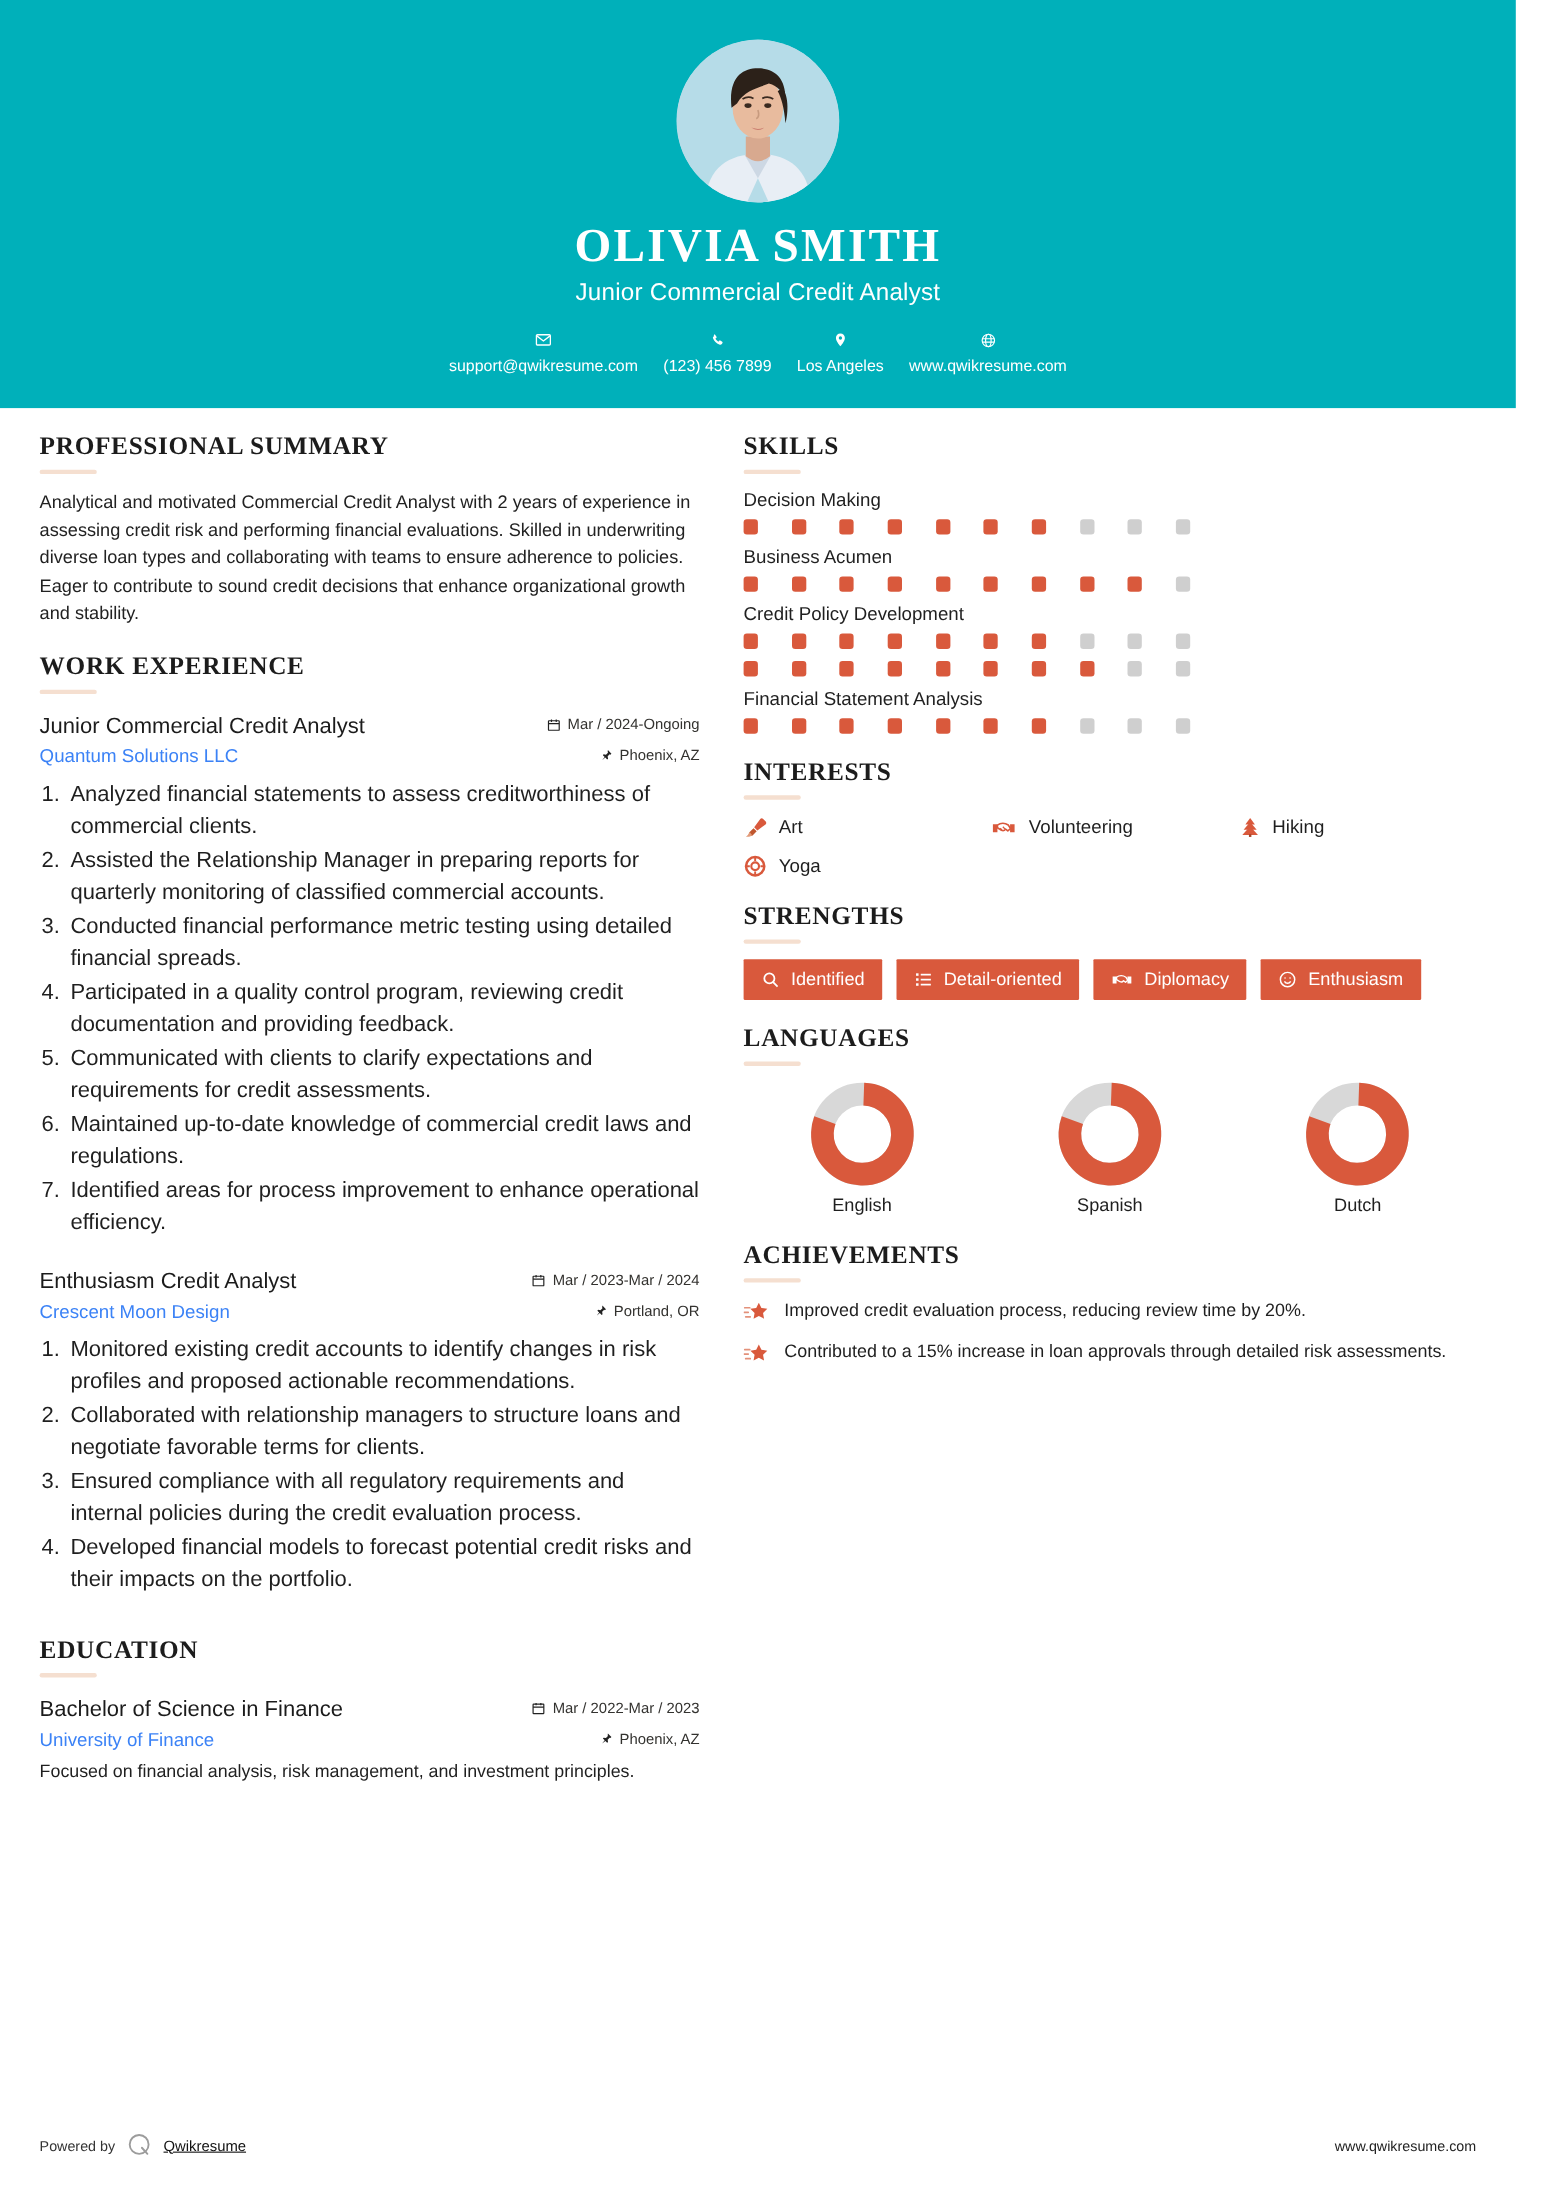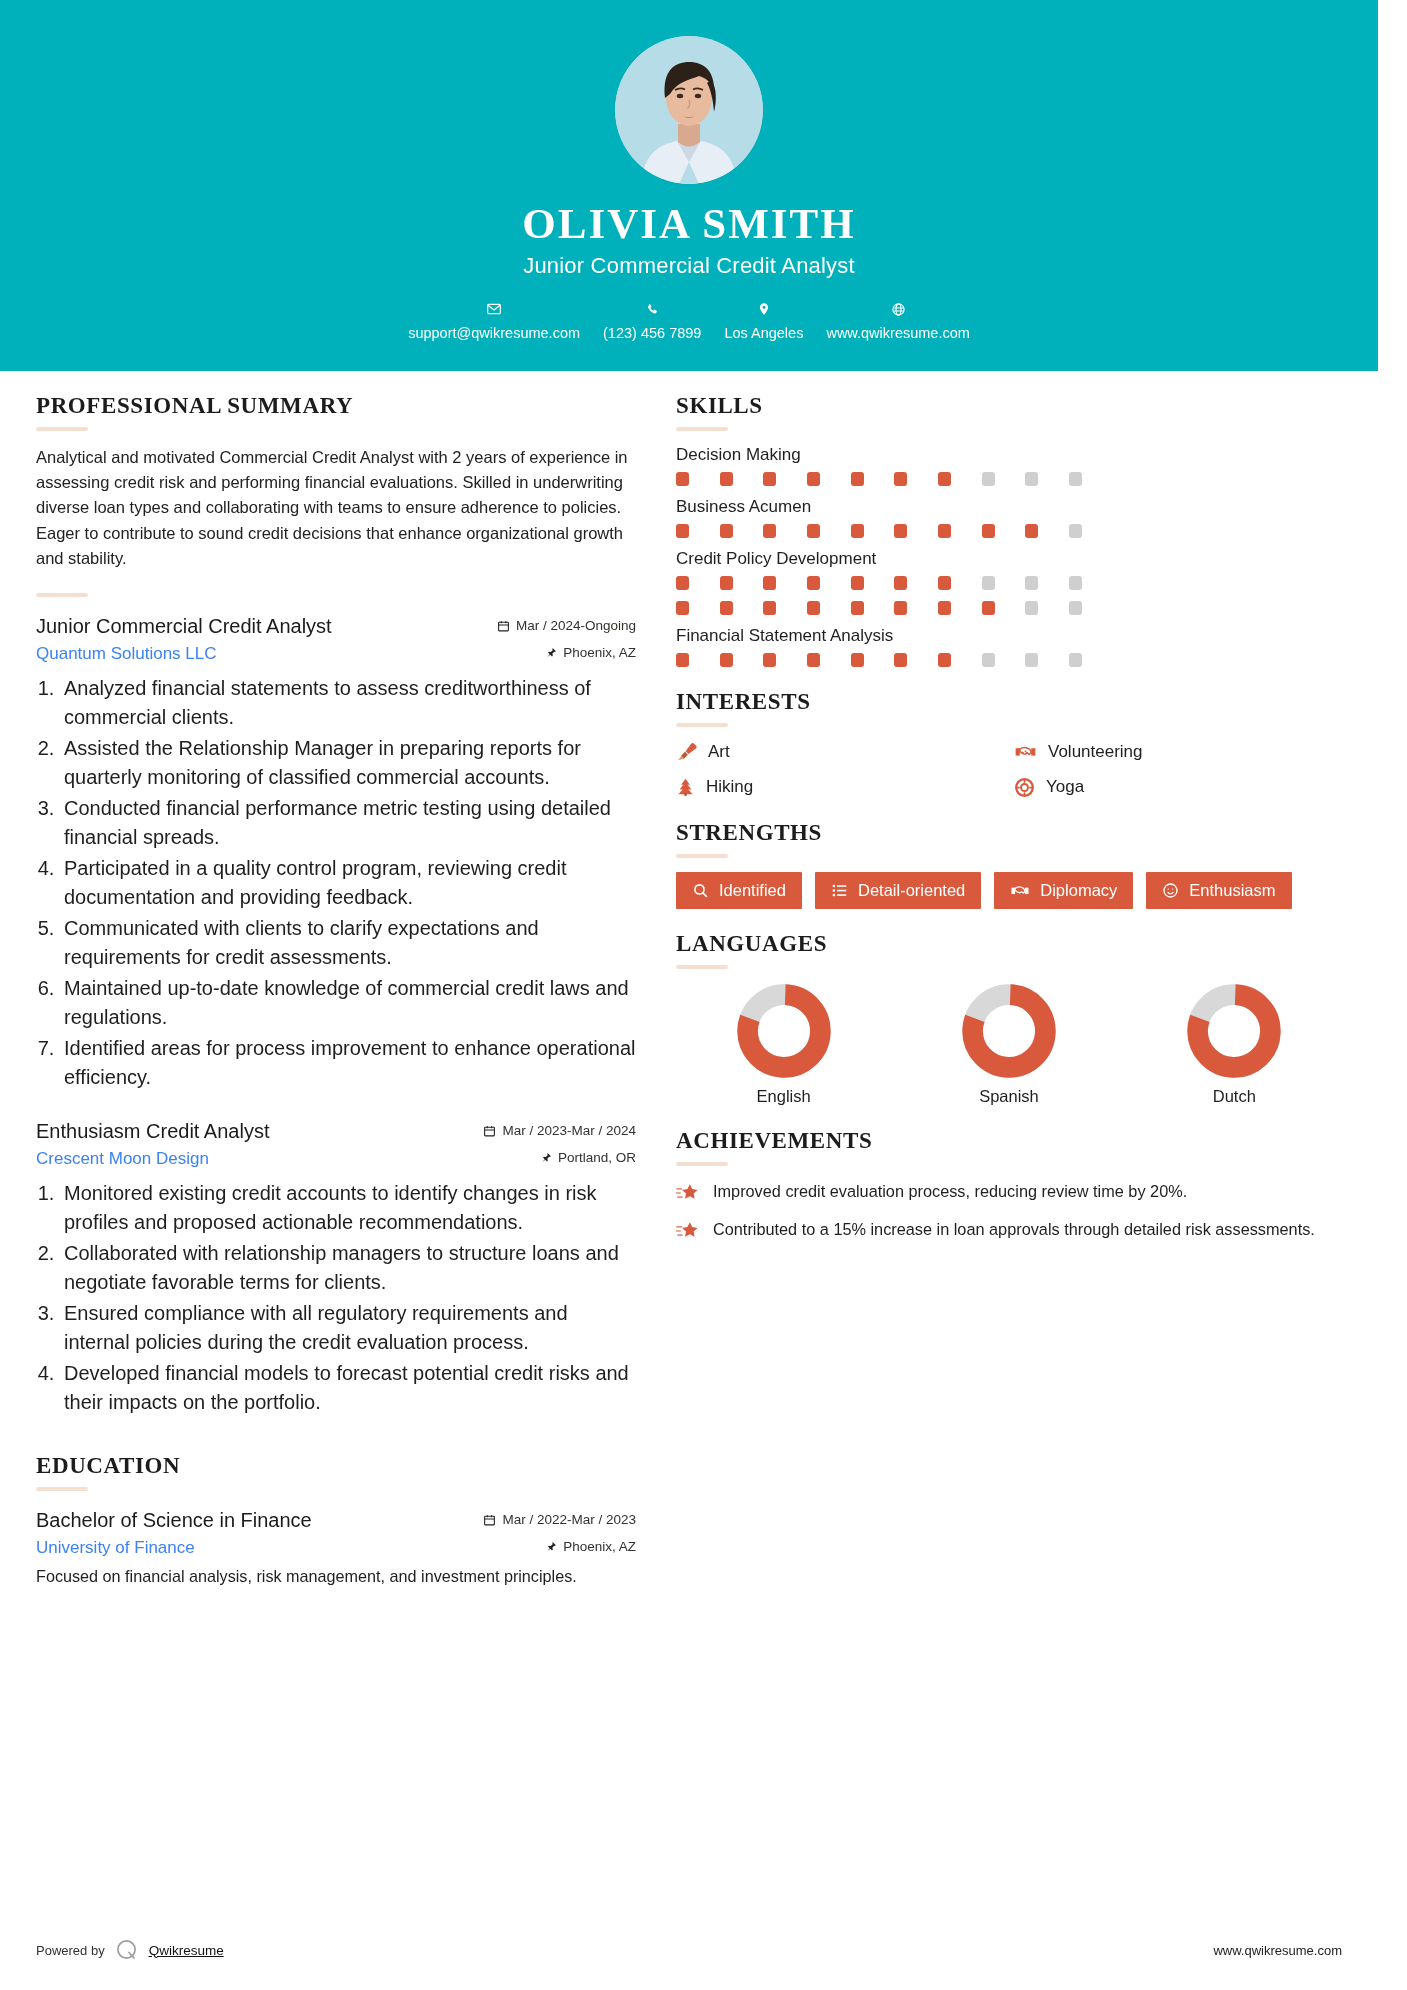--- a/index.html
+++ b/index.html
@@ -162,21 +162,21 @@
   .dot {
     width: 13px; height: 14px;
     border-radius: 3px;
     background: #cfcfcf;
   }
   .dot.on { background: #d9593c; }
 
   
   .interests-grid {
     display: grid;
-    grid-template-columns: 1fr 1fr;
+    grid-template-columns: 1fr 1fr 1fr;
     row-gap: 14px;
     column-gap: 10px;
     margin-top: 2px;
   }
   .interest {
     display: flex;
     align-items: center;
     gap: 11px;
     font-size: 17px;
     color: #1f1f1f;
@@ -324,20 +324,21 @@
 
     <div class="col-left">
 
       <div class="sec">
         <div class="sec-title">PROFESSIONAL SUMMARY</div>
         <div class="sec-rule"></div>
         <div class="summary-text">Analytical and motivated Commercial Credit Analyst with 2 years of experience in assessing credit risk and performing financial evaluations. Skilled in underwriting diverse loan types and collaborating with teams to ensure adherence to policies. Eager to contribute to sound credit decisions that enhance organizational growth and stability.</div>
       </div>
 
       <div class="sec">
+        <div class="sec-title">WORK EXPERIENCE</div>
         <div class="sec-rule"></div>
 
         <div class="entry">
           <div class="entry-top">
             <div class="entry-role">Junior Commercial Credit Analyst</div>
             <div class="entry-meta">
               <svg width="13" height="14" viewBox="0 0 24 24" fill="none" stroke="#222" stroke-width="2">
                 <rect x="3" y="5" width="18" height="16" rx="1"></rect>
                   <path d="M3 10h18M8 3v4M16 3v4"></path>
               </svg>

